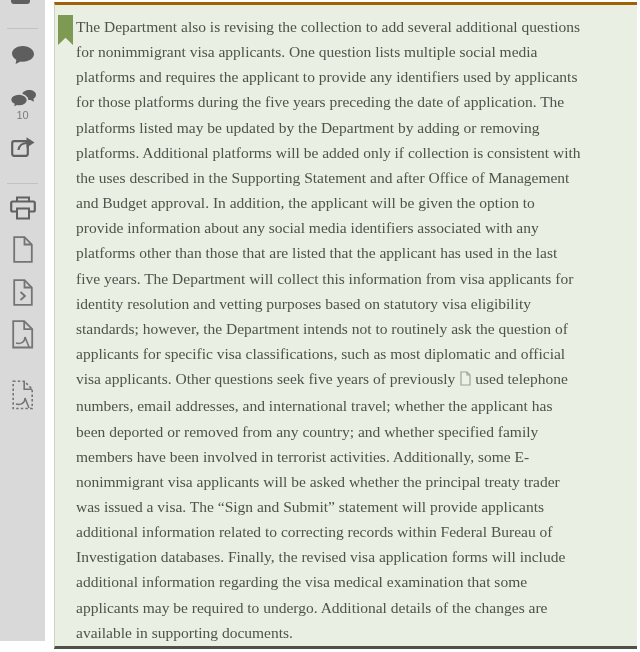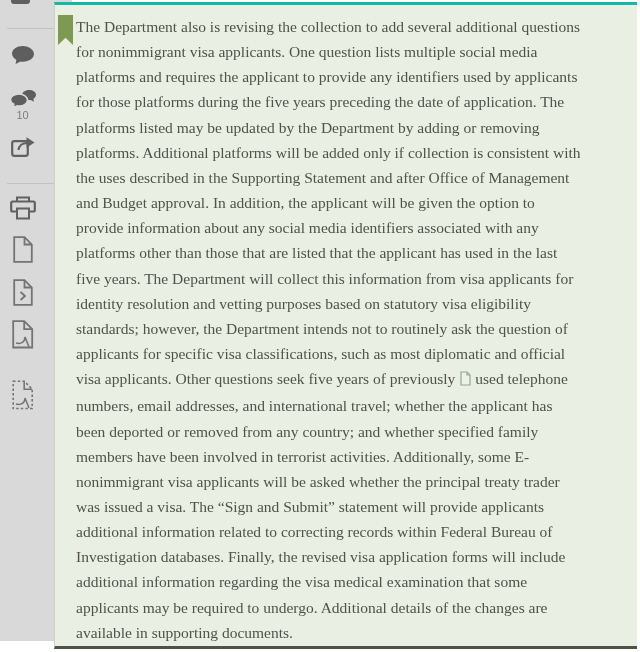--- a/index.html
+++ b/index.html
@@ -1,27 +1,27 @@
 <!DOCTYPE html>
 <html><head>
 <meta charset="utf-8">
 <style>
   html,body{margin:0;padding:0;background:#ffffff;}
   body{width:640px;height:652px;position:relative;overflow:hidden;font-family:"Liberation Sans",sans-serif;}
 
   
-  .sidebar{position:absolute;left:0;top:0;width:45px;height:641px;background:#d9d9d9;overflow:hidden;padding-left:27px;}
+  .sidebar{position:absolute;left:0;top:0;width:45px;height:641px;background:#d9d9d9;overflow:hidden;}
   .tool{position:absolute;display:block;background:none;border:none;padding:0;margin:0;cursor:pointer;}
   .divider{position:absolute;left:7px;right:7px;height:1px;background:#c2c2c2;}
   .toc-part{position:absolute;top:-13px;left:11px;width:19px;height:17px;background:#5f5f5f;border-radius:3px;}
   .count{position:absolute;top:109px;left:0;width:45px;text-align:center;font-size:11px;color:#7c7c7c;font-family:"Liberation Sans",sans-serif;}
 
   
   .doc-panel{position:absolute;left:54px;top:2px;width:582px;height:641px;background:#e9efe2;
-    border-top:3px solid #14b8a6;border-bottom:3px solid #4d5147;border-left:1px solid #ccd4c0;
+    border-top:3px solid #a16207;border-bottom:3px solid #4d5147;border-left:1px solid #ccd4c0;
     overflow:hidden;}
   .bookmark{position:absolute;left:3px;top:10px;width:15px;height:30px;background:#7e9a52;
     -webkit-clip-path:polygon(0 0,100% 0,100% 100%,50% 76%,0 100%);
     clip-path:polygon(0 0,100% 0,100% 100%,50% 76%,0 100%);cursor:pointer;}
   .doc-text{margin:0;padding:9px 0 0 21px;font-family:"Liberation Serif","DejaVu Serif",serif;
     font-size:15.5px;line-height:25.15px;color:#50524b;white-space:pre;}
   .page-marker{display:inline-block;vertical-align:-2px;margin:0 4px 0 5px;cursor:pointer;}
 </style>
 </head>
 <body>

